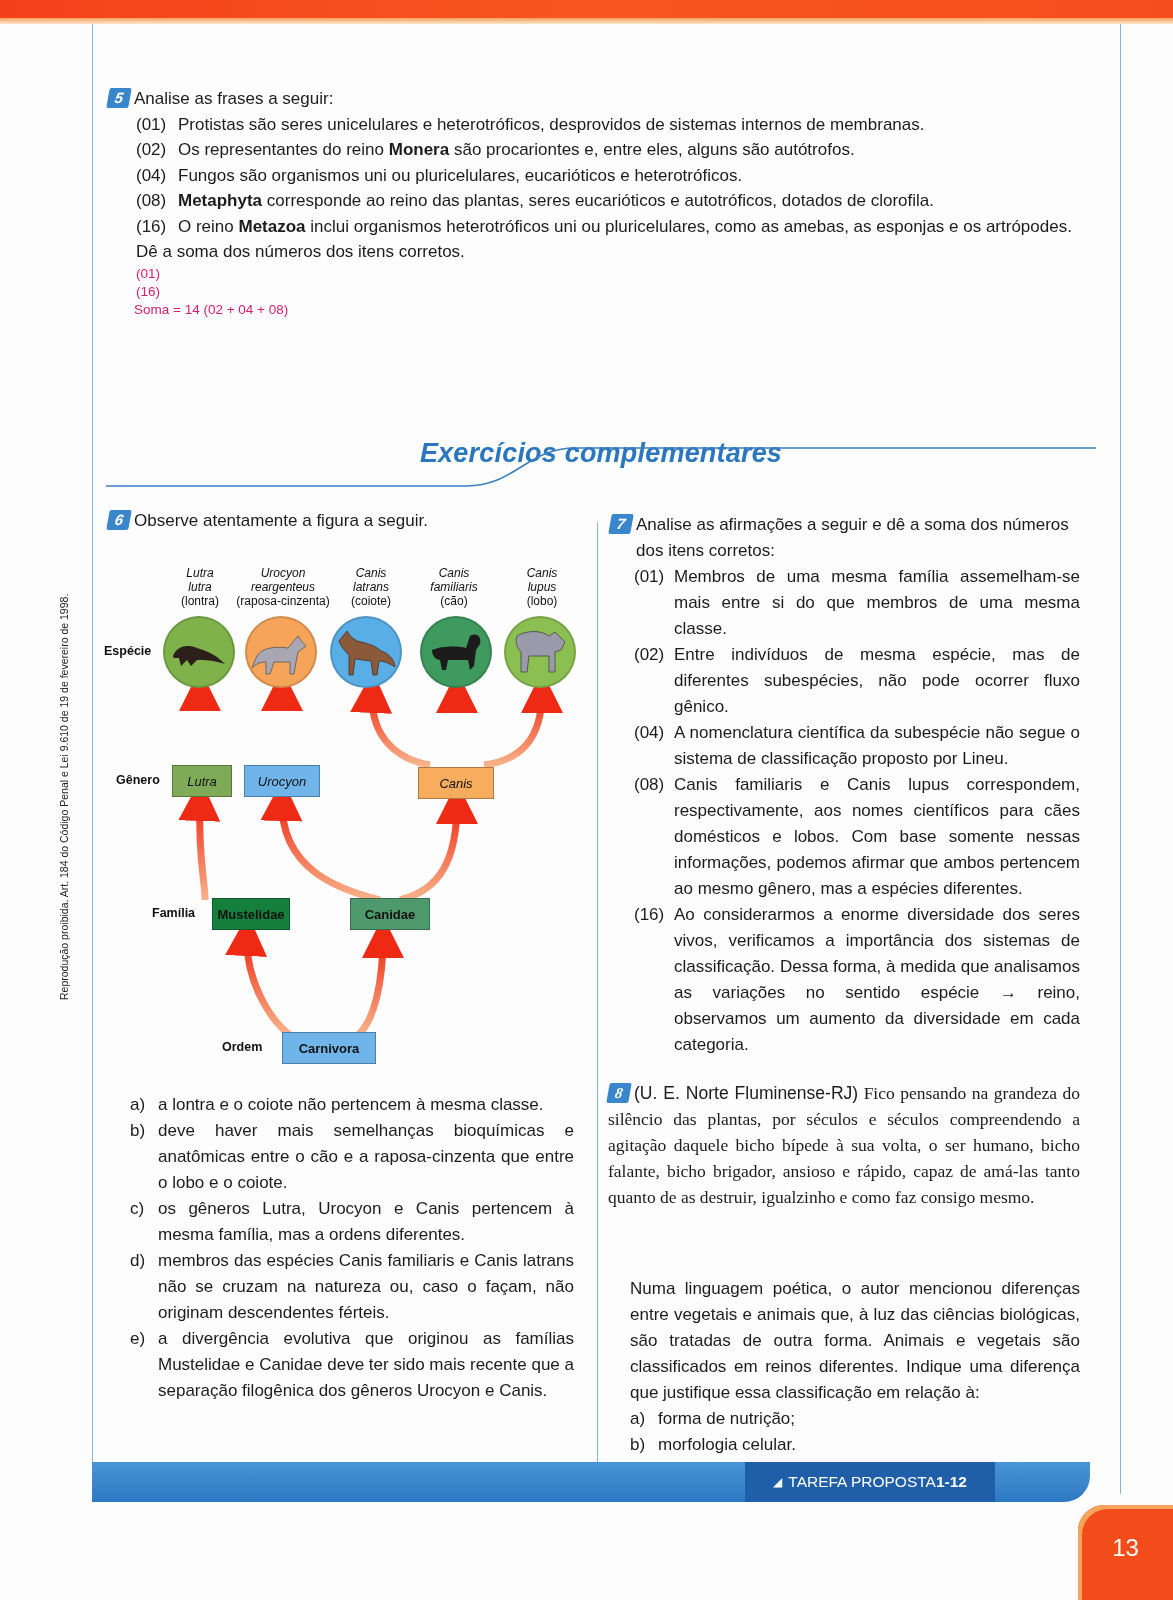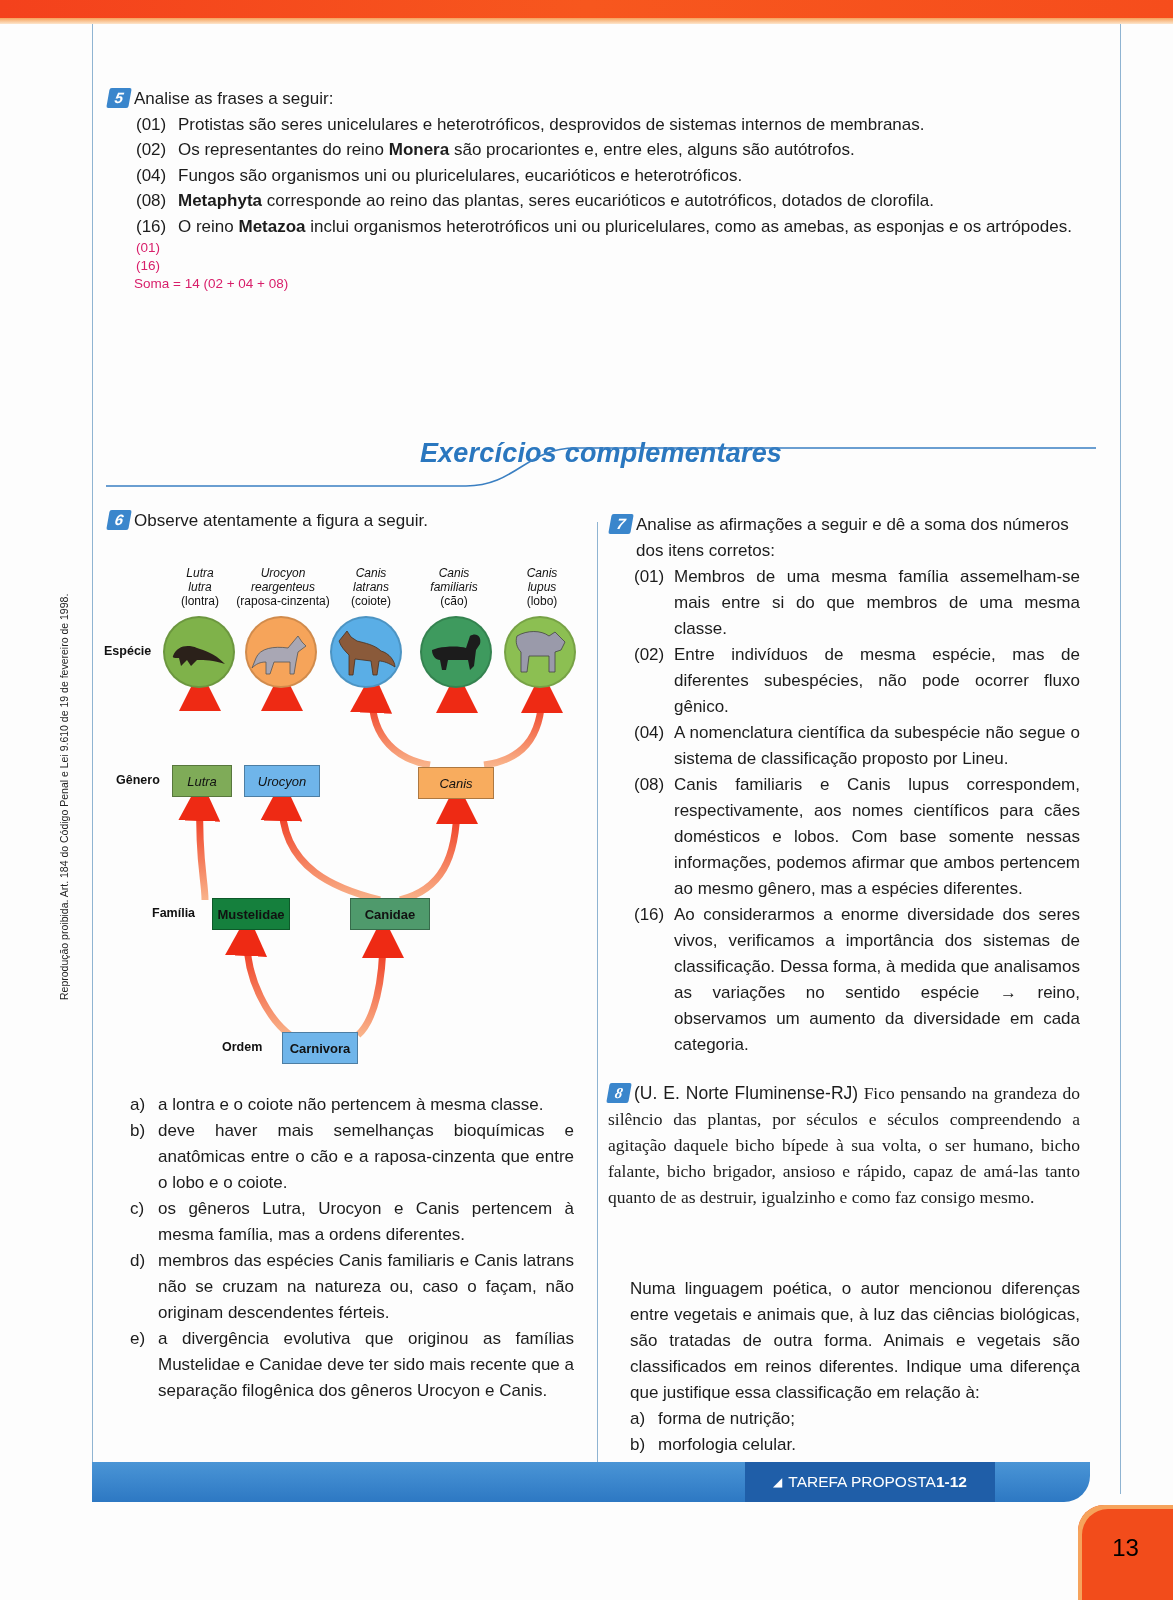--- a/index.html
+++ b/index.html
@@ -66,21 +66,21 @@
     font-family: "Liberation Sans", sans-serif; }
   .q8-task .item .num { width: 28px; }
 
   .bottom-bar { position: absolute; left: 92px; top: 1462px; width: 998px; height: 40px;
     background: linear-gradient(180deg, #4a95d6, #2d78c3); border-bottom-right-radius: 26px; }
   .bottom-tag { position: absolute; left: 745px; top: 1462px; width: 250px; height: 40px;
     background: #1f5ea8; color: #fff; font-size: 15.5px; display: flex; align-items: center; justify-content: center; }
   .bottom-tag b { margin-left: 0; }
   .bottom-tag .arrow { margin-right: 6px; font-size: 12px; }
   .page-num { position: absolute; left: 1078px; top: 1505px; width: 95px; height: 95px;
-    background: #f24c1b; border-top-left-radius: 26px; color: #000000; font-size: 24px;
+    background: #f24c1b; border-top-left-radius: 26px; color: #ffffff; font-size: 24px;
     display: flex; align-items: center; justify-content: center; padding-bottom: 10px;
     box-shadow: inset 4px 4px 0 #f6a35c; }
 </style>
 </head>
 <body>
 
 <div class="top-band"></div>
 <div class="top-band-shade"></div>
 <div class="margin-line left"></div>
 <div class="margin-line right"></div>
@@ -107,20 +107,21 @@
     </div>
     <div class="item">
       <span class="num">(08)</span>
       <span class="txt"><b>Metaphyta</b><span> corresponde ao reino das plantas, seres eucarióticos e autotróficos, dotados de clorofila.</span></span>
     </div>
     <div class="item">
       <span class="num">(16)</span>
       <span class="txt"><span>O reino </span><b>Metazoa</b><span> inclui organismos heterotróficos uni ou pluricelulares, como as amebas, as esponjas e os artrópodes.</span></span>
     </div>
   </div>
+  <div class="after">Dê a soma dos números dos itens corretos.</div>
   <div class="answer">
     <div class="row">
       <span class="n">(01)</span>
     </div>
     <div class="row">
       <span class="n">(16)</span>
     </div>
     <div class="sum">Soma = 14 (02 + 04 + 08)</div>
   </div>
 </div>
@@ -200,21 +201,21 @@
   <div class="rank-label" style="left:16px;top:213px">Gênero</div>
   <div class="tbox it" style="left:72px;top:205px;width:60px;background:#7fab58">Lutra</div>
   <div class="tbox it" style="left:144px;top:205px;width:76px;background:#6fb5ea">Urocyon</div>
   <div class="tbox it" style="left:318px;top:207px;width:76px;background:#f8ac5e">Canis</div>
 
   <div class="rank-label" style="left:52px;top:346px">Família</div>
   <div class="tbox b" style="left:112px;top:338px;width:78px;background:#15803d">Mustelidae</div>
   <div class="tbox b" style="left:250px;top:338px;width:80px;background:#4f9a6c">Canidae</div>
 
   <div class="rank-label" style="left:122px;top:480px">Ordem</div>
-  <div class="tbox b" style="left:182px;top:472px;width:76px;background:#6fb5ea">Carnivora</div>
+  <div class="tbox b" style="left:182px;top:472px;width:94px;background:#6fb5ea">Carnivora</div>
 </div>
 
 <div class="q6-text">
   <div class="opts">
     <div class="item">
       <span class="num">a)</span>
       <span class="txt">a lontra e o coiote não pertencem à mesma classe.</span>
     </div>
     <div class="item">
       <span class="num">b)</span>

